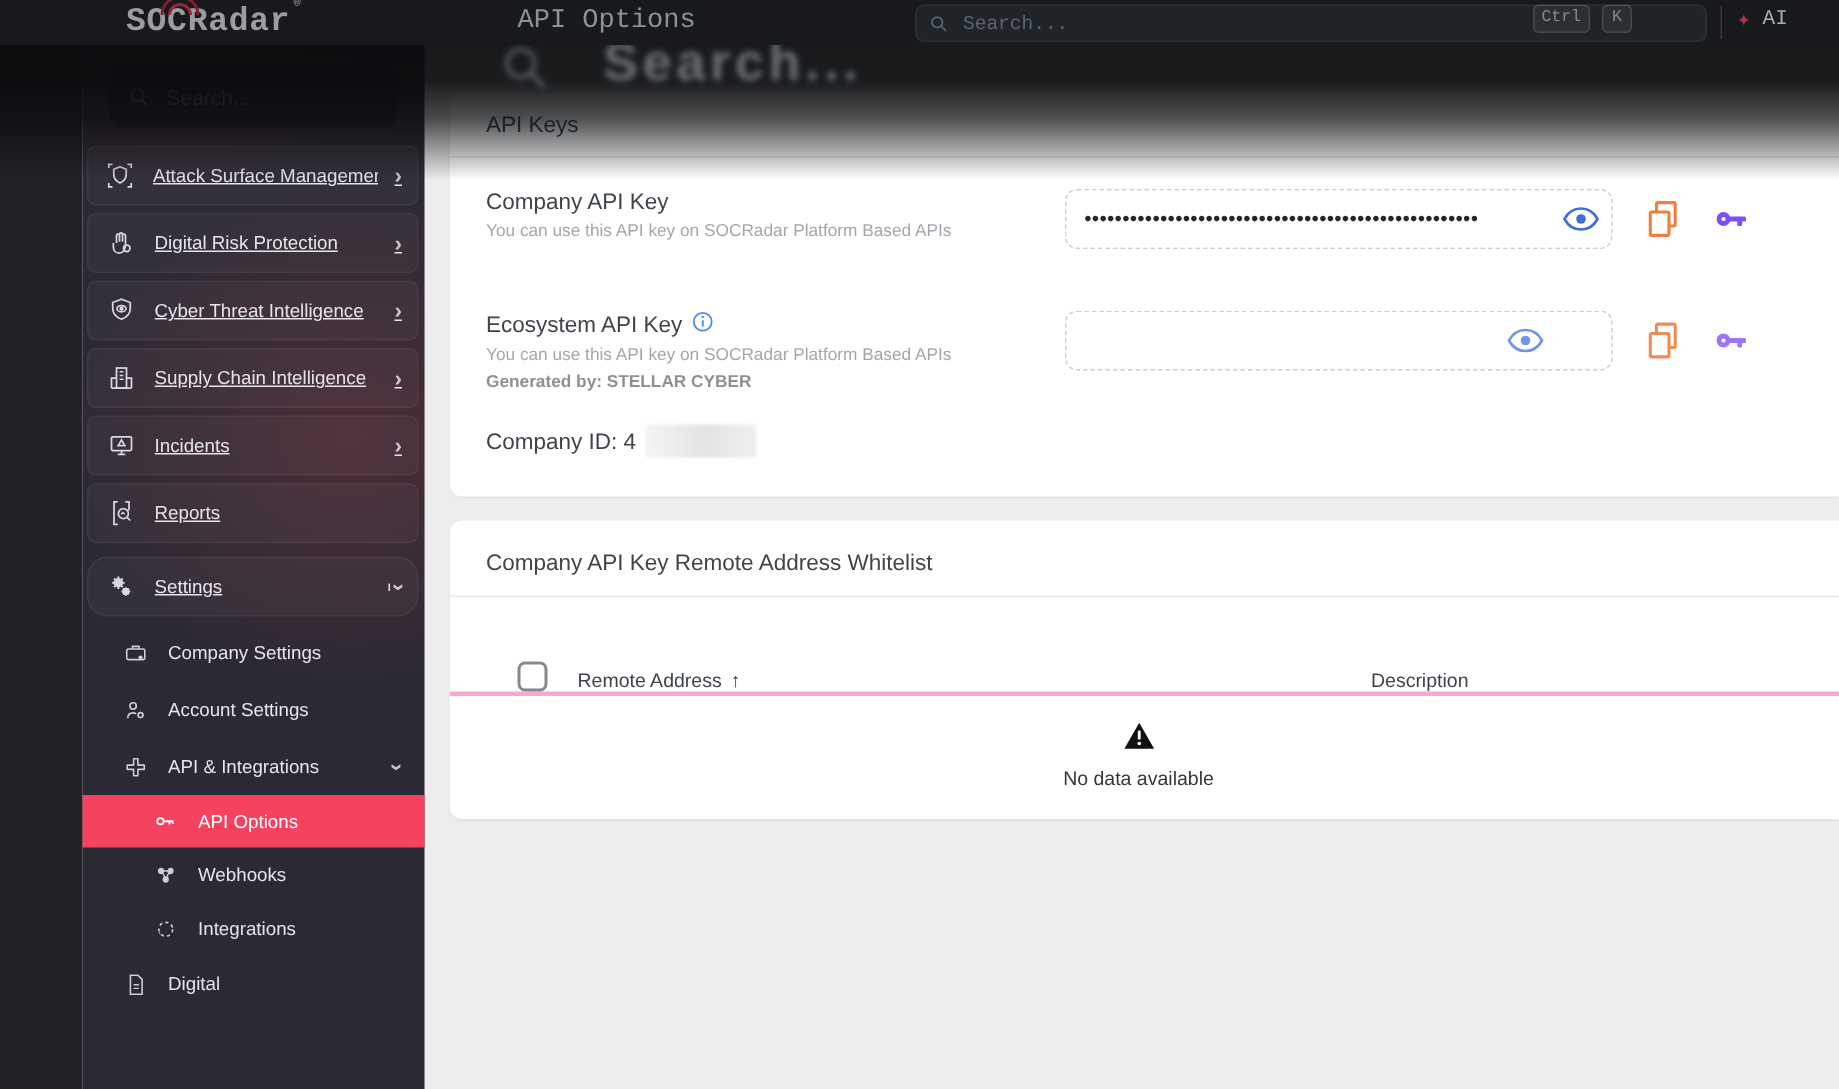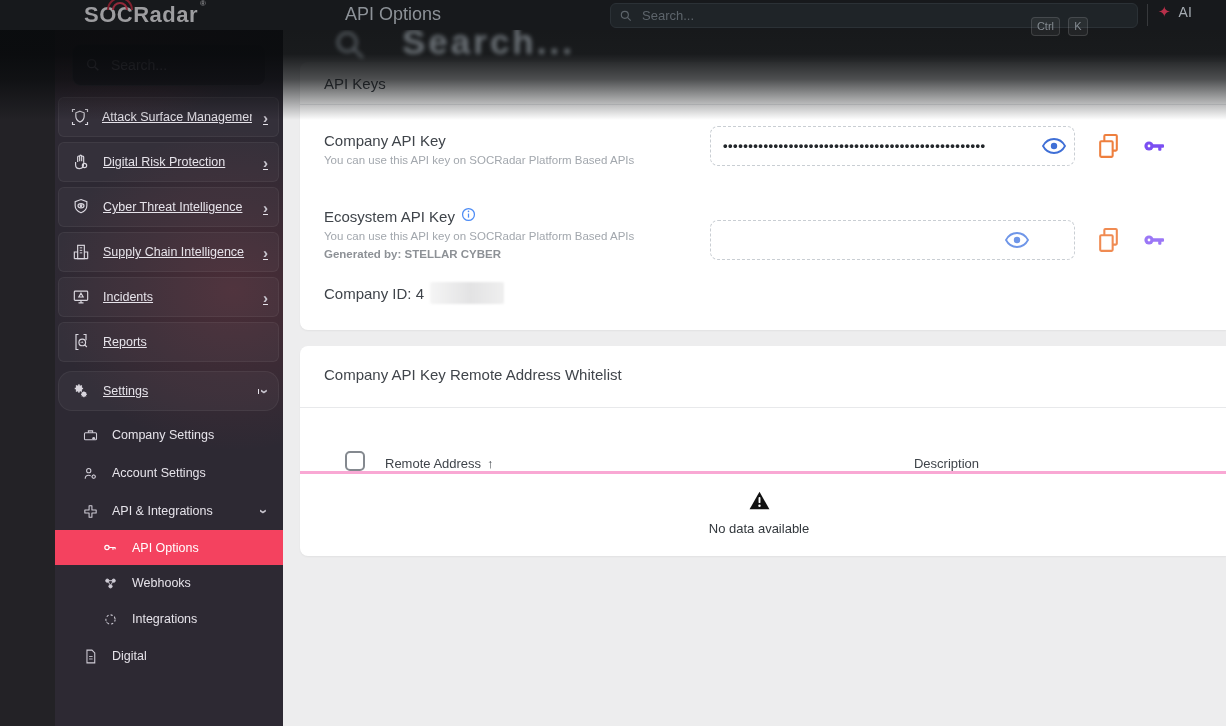--- a/index.html
+++ b/index.html
@@ -25,29 +25,29 @@
   .nav-item.sub1 { height:38px; padding:0 12px 0 21px; }
   .nav-item.sub2 { height:36px; padding:0 12px 0 41px; }
   .nav-item .nlabel { flex:1 1 auto; white-space:nowrap; overflow:hidden; }
   .nav-item .nchev { color:#c9c6cf; font-size:15px; font-weight:bold; }
   .nav-item .nchev.down { display:inline-block; transform:rotate(90deg); }
   .nav-item.active { background:#f4425f; border:none; border-radius:0; margin-left:-3px; margin-right:-4px;
     padding-left:44px; color:#ffffff; height:35px; }
   .nicon { width:22px; display:flex; justify-content:center; }
 
   
-  .header { position:absolute; left:0; top:0; width:1226px; height:30px; background:#17191c; z-index:40; }
+  .header { position:absolute; left:0; top:0; width:1226px; height:30px; background:#17191c; z-index:40;font-family:Liberation Mono, monospace; }
   .logo { position:absolute; left:84px; top:2px; font-size:22px; font-weight:bold; color:#9d9da0; letter-spacing:0.5px; }
   .logo .arcs { position:absolute; left:16px; top:-7px; }
   .logo sup { font-size:8px; color:#8a8a8d; position:relative; top:-8px; left:2px; }
   .page-title { position:absolute; left:345px; top:4px; font-size:18px; color:#8d9298; }
   .top-search { position:absolute; left:610px; top:3px; width:528px; height:25px; border-radius:6px;
     background:#1f2428; border:1px solid #2b3136; display:flex; align-items:center; padding:0 8px;
     color:#5d646b; font-size:13px; gap:9px; }
-  .kbd { position:absolute; top:17px; height:19px; min-width:20px; padding:0 5px; border-radius:4px;
+  .kbd { position:absolute; top:3px; height:19px; min-width:20px; padding:0 5px; border-radius:4px;
     background:rgba(255,255,255,0.05); border:1px solid rgba(255,255,255,0.13); color:#848b91;
     font-size:11px; line-height:17px; text-align:center; }
   .kbd.ctrl { right:166px; } .kbd.k { right:138px; }
   .hsep { position:absolute; left:1147px; top:4px; width:1px; height:22px; background:rgba(255,255,255,0.14); }
   .ai-btn { position:absolute; left:1158px; top:3px; display:flex; align-items:center; gap:8px;
     color:#a6acb2; font-size:14px; cursor:pointer; }
   .sparkle { color:#b8304a; font-size:15px; }
 
   
   .dim-overlay { position:absolute; left:0; top:0; width:1226px; height:120px; z-index:30; pointer-events:none;
@@ -56,23 +56,23 @@
   .ghost { position:absolute; z-index:35; pointer-events:none; filter:blur(2px); opacity:0.8; }
   .ghost-text { left:402px; top:22px; font-size:35px; font-weight:600; letter-spacing:3px; color:#7e858b; }
   .ghost-mag { left:333px; top:28px; }
 
   
   .main { position:absolute; left:283px; top:0; width:943px; height:726px; background:#ededee;
     padding:62px 0 0 17px; z-index:1; }
   .card { background:#ffffff; border-radius:8px 0 0 8px; box-shadow:0 1px 2px rgba(0,0,0,0.05); }
   .card-header { height:43px; line-height:43px; padding:0 24px; font-size:15px; color:#40454b;
     border-bottom:1px solid #e8e9eb; }
-  .card-header.tall { height:62px; line-height:57px; }
-
-  .key-row { display:flex; align-items:flex-end; padding:21px 24px 15px 24px; }
+  .card-header.tall { height:51px; line-height:57px; }
+
+  .key-row { display:flex; align-items:flex-start; padding:21px 24px 15px 24px; }
   .key-row.second { padding-top:26px; padding-bottom:10px; }
   .key-info { width:386px; }
   .key-label { font-size:15px; color:#3f444a; display:flex; align-items:center; gap:6px; }
   .key-desc { font-size:11.5px; color:#a2a7ad; margin-top:5px; }
   .key-gen { font-size:11.5px; color:#8d9196; font-weight:bold; margin-top:6px; }
   .key-controls { display:flex; align-items:center; gap:21px; }
   .dashed-input { position:relative; width:365px; height:40px; border:1px dashed #c9ced3; border-radius:8px;
     background:#fff; overflow:hidden; }
   .dots { position:absolute; left:12px; right:14px; top:50%; transform:translateY(-54%);
     font-size:13px; font-weight:bold; letter-spacing:0.5px; color:#23272b;

